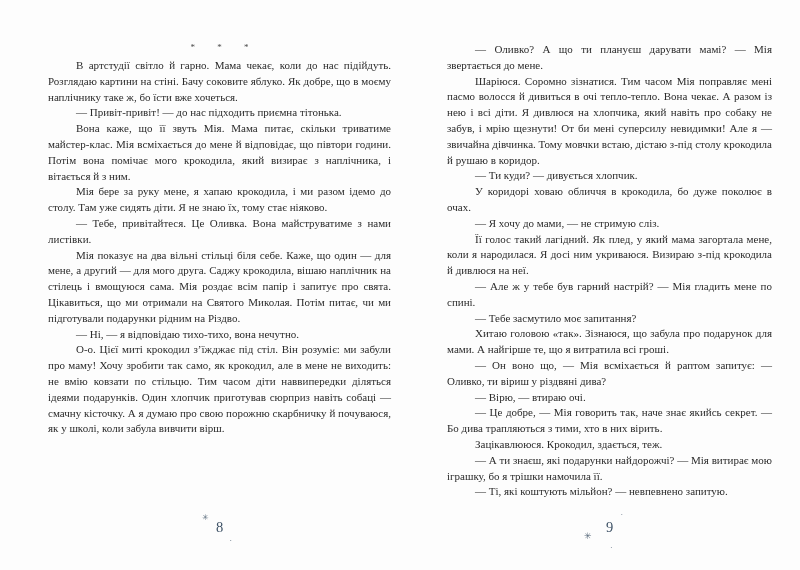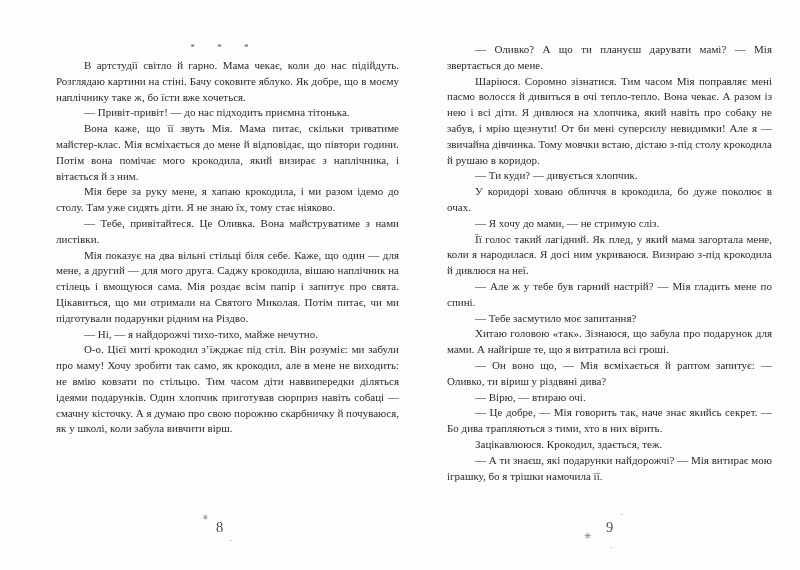--- a/index.html
+++ b/index.html
@@ -38,21 +38,21 @@
     text-indent: 10px; 
   }
 
   .text-block {
     position: absolute;
     color: var(--text);
     font-size: 11px;
     line-height: 15.8px;
     text-align: justify;
   }
-  .page.left  .text-block { left: 48px;  top: 58px; width: 343px; margin-left: 8px; }
+  .page.left  .text-block { left: 48px;  top: 58px; width: 343px; }
   .page.right .text-block { left: 47px;  top: 42px; width: 325px; }
 
   .text-block p {
     margin: 0;
     padding: 0;
     text-indent: 28px;
   }
 
   .pageno-row {
     position: absolute;
@@ -90,21 +90,21 @@
   <section class="page left">
     <div class="separator">* * *</div>
 
     <div class="text-block">
         <p>В артстудії світло й гарно. Мама чекає, коли до нас підійдуть. Розглядаю картини на стіні. Бачу соковите яблуко. Як добре, що в моєму наплічнику таке ж, бо їсти вже хочеться.</p>
         <p>— Привіт-привіт! — до нас підходить приємна тітонька.</p>
         <p>Вона каже, що її звуть Мія. Мама питає, скільки триватиме майстер-клас. Мія всміхається до мене й відповідає, що півтори години. Потім вона помічає мого крокодила, який визирає з наплічника, і вітається й з ним.</p>
         <p>Мія бере за руку мене, я хапаю крокодила, і ми разом ідемо до столу. Там уже сидять діти. Я не знаю їх, тому стає ніяково.</p>
         <p>— Тебе, привітайтеся. Це Оливка. Вона майструватиме з нами листівки.</p>
         <p>Мія показує на два вільні стільці біля себе. Каже, що один — для мене, а другий — для мого друга. Саджу крокодила, вішаю наплічник на стілець і вмощуюся сама. Мія роздає всім папір і запитує про свята. Цікавиться, що ми отримали на Святого Миколая. Потім питає, чи ми підготували подарунки рідним на Різдво.</p>
-        <p>— Ні, — я найдорожчі тихо-тихо, майже нечутно.</p>
+        <p>— Ні, — я відповідаю тихо-тихо, вона нечутно.</p>
         <p>О-о. Цієї миті крокодил з’їжджає під стіл. Він розуміє: ми забули про маму! Хочу зробити так само, як крокодил, але в мене не виходить: не вмію ковзати по стільцю. Тим часом діти наввипередки діляться ідеями подарунків. Один хлопчик приготував сюрприз навіть собаці — смачну кісточку. А я думаю про свою порожню скарбничку й почуваюся, як у школі, коли забула вивчити вірш.</p>
       </div>
 
     <div class="pageno-row">
       <span class="pageno">
         <span class="decor l-star">✳</span>
         <span>8</span>
         <span class="decor l-dot">·</span>
       </span>
     </div>
@@ -119,20 +119,21 @@
         <p>— Я хочу до мами, — не стримую сліз.</p>
         <p>Її голос такий лагідний. Як плед, у який мама загортала мене, коли я народилася. Я досі ним укриваюся. Визираю з-під крокодила й дивлюся на неї.</p>
         <p>— Але ж у тебе був гарний настрій? — Мія гладить мене по спині.</p>
         <p>— Тебе засмутило моє запитання?</p>
         <p>Хитаю головою «так». Зізнаюся, що забула про подарунок для мами. А найгірше те, що я витратила всі гроші.</p>
         <p>— Он воно що, — Мія всміхається й раптом запитує: — Оливко, ти віриш у різдвяні дива?</p>
         <p>— Вірю, — втираю очі.</p>
         <p>— Це добре, — Мія говорить так, наче знає якийсь секрет. — Бо дива трапляються з тими, хто в них вірить.</p>
         <p>Зацікавлююся. Крокодил, здається, теж.</p>
         <p>— А ти знаєш, які подарунки найдорожчі? — Мія витирає мою іграшку, бо я трішки намочила її.</p>
+        <p>— Ті, які коштують мільйон? — невпевнено запитую.</p>
       </div>
 
     <div class="pageno-row">
       <span class="pageno">
         <span class="decor r-dot1">·</span>
         <span>9</span>
         <span class="decor r-star">✳</span>
         <span class="decor r-dot2">·</span>
       </span>
     </div>

